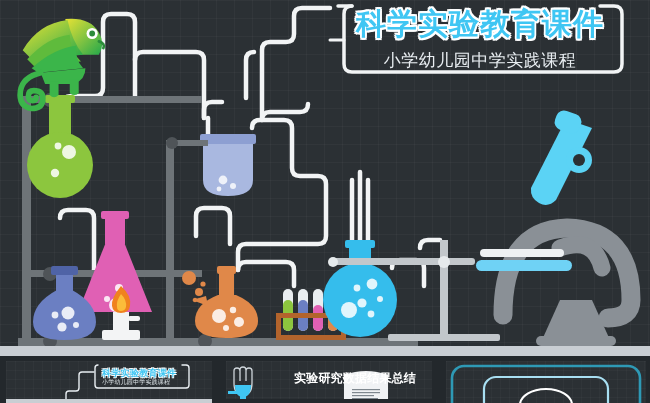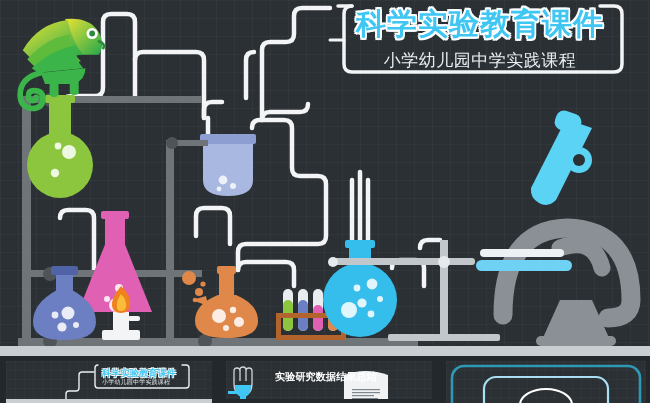--- a/index.html
+++ b/index.html
@@ -52,21 +52,21 @@
       repeating-linear-gradient(to right, rgba(255,255,255,.025) 0 1px, transparent 1px 9px),
       repeating-linear-gradient(to bottom, rgba(255,255,255,.025) 0 1px, transparent 1px 9px),
       #2b3034;}
 
   .th-title{
     position:absolute;font-weight:bold;color:#3fc6f3;white-space:nowrap;
     text-shadow:-.7px -.7px 0 #fff,.7px -.7px 0 #fff,-.7px .7px 0 #fff,.7px .7px 0 #fff;
   }
   .t1 .th-title{left:96px;top:6px;font-size:9px;letter-spacing:.3px;}
   .t1 .th-sub{position:absolute;left:96px;top:17px;font-size:6px;color:#dfe6ea;white-space:nowrap;letter-spacing:.2px;}
-  .t2 .th-title{left:49px;top:9px;font-size:10px;letter-spacing:.2px;color:#ffffff;text-shadow:none;}
+  .t2 .th-title{left:68px;top:9px;font-size:12px;letter-spacing:.2px;color:#ffffff;text-shadow:none;}
 </style>
 </head>
 <body>
 
 <div id="stage">
 
   <div id="slide">
 
     <svg id="slideSvg" width="650" height="356" viewBox="0 0 650 356">
 

